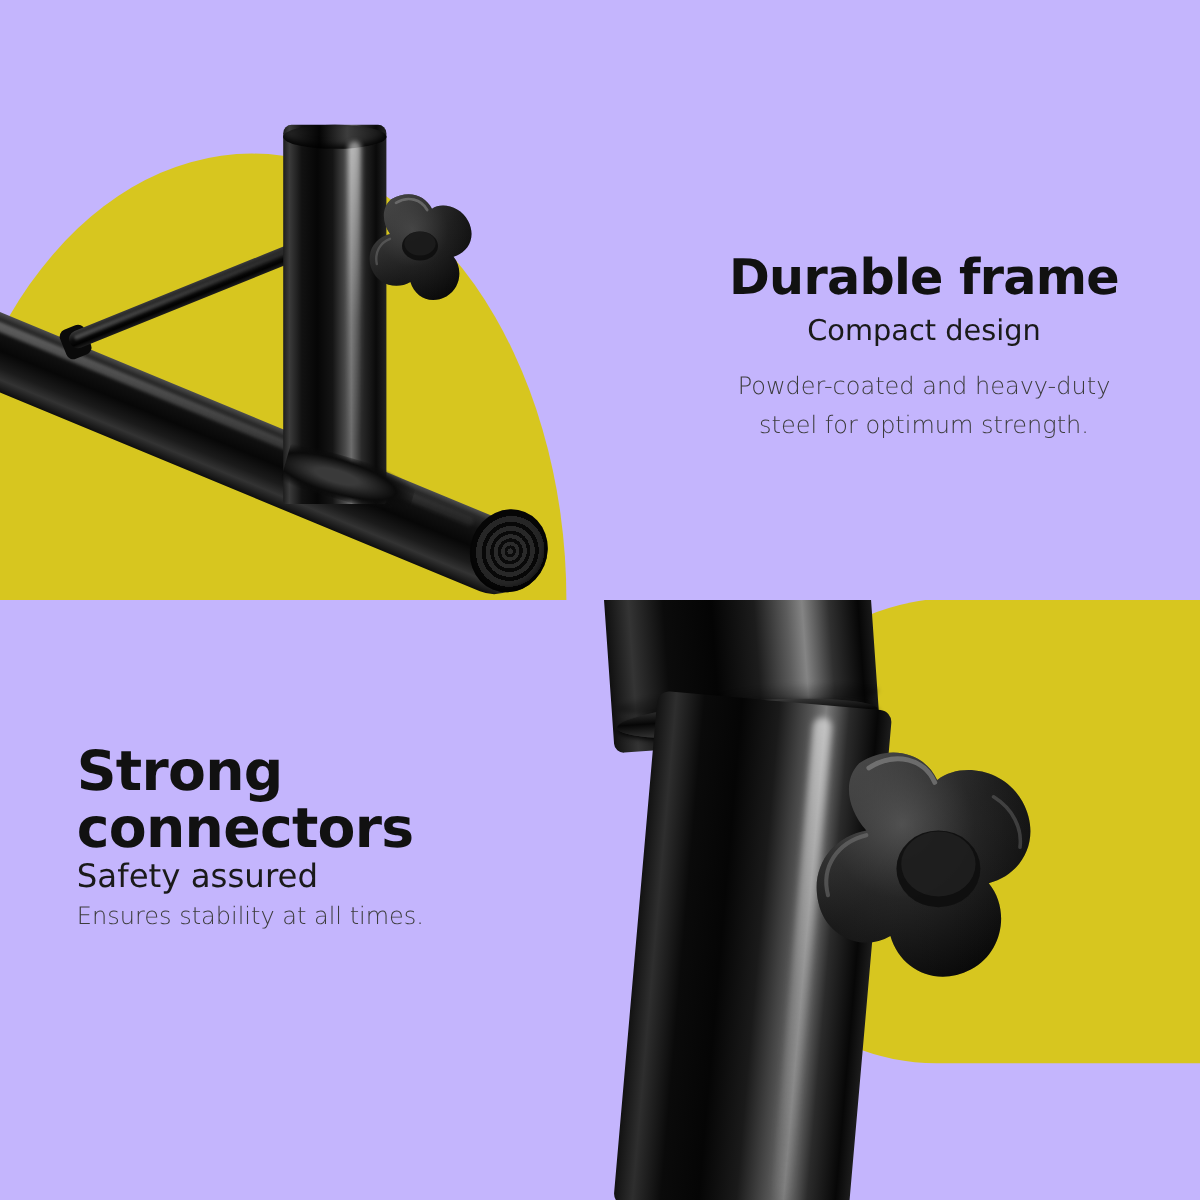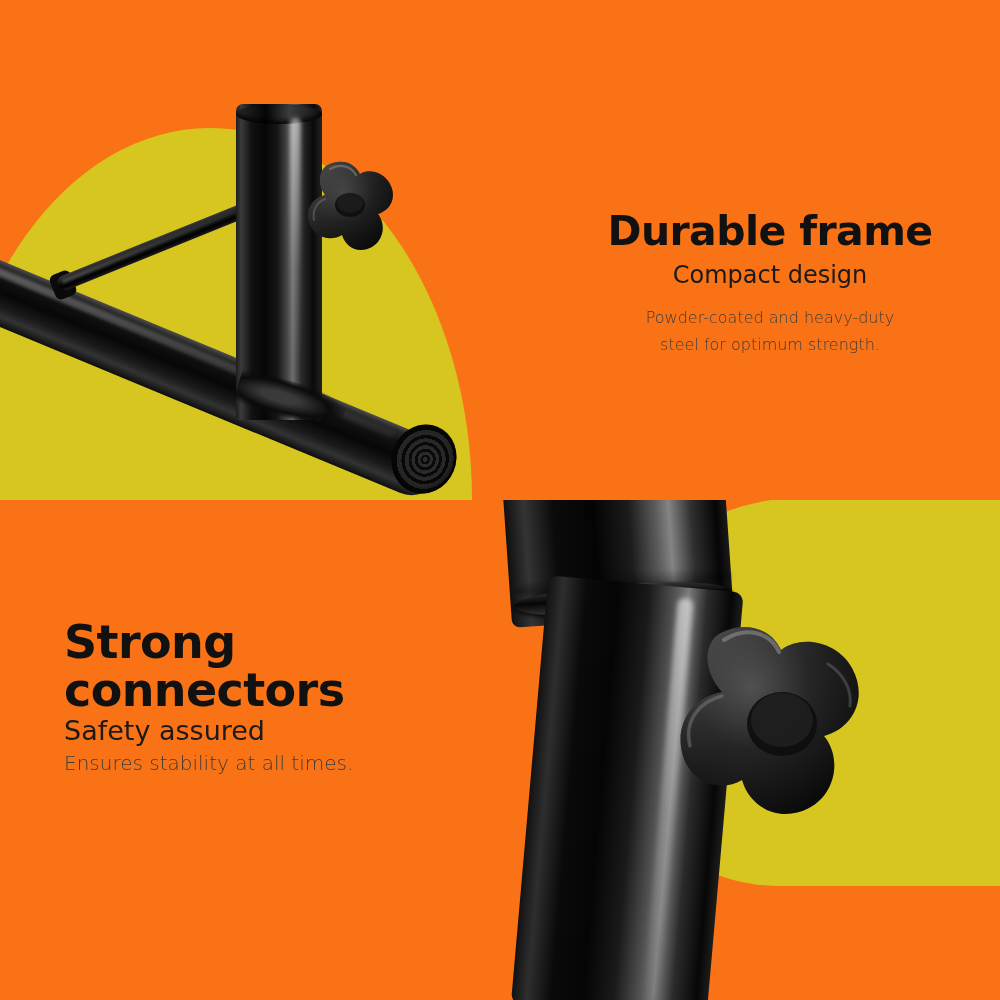--- a/index.html
+++ b/index.html
@@ -5,21 +5,21 @@
 <style>
   html,body{margin:0;padding:0;background:#ffffff;}
   body{
     font-family:"DejaVu Sans", sans-serif;
     -webkit-font-smoothing:antialiased;
   }
   #stage{
     position:relative;
     width:1000px;
     height:1000px;
-    background:#f97316;
+    background:#c4b5fd;
     overflow:hidden;
   }
 
   
   .abs{position:absolute;}
   .clip{position:absolute;overflow:hidden;}
 
   
   #panel-tl{left:0;top:0;width:500px;height:500px;}
 
@@ -203,21 +203,21 @@
     margin:0;
   }
 
   
   #copy-tr{
     left:560px;top:210px;width:420px;
     text-align:center;
   }
   #copy-tr .h1{font-size:41px;}
   #copy-tr .h2{font-size:24px;margin-top:9px;}
-  #copy-tr .body{font-size:16px;margin-top:17px;}
+  #copy-tr .body{font-size:20px;margin-top:17px;}
 
   
   #copy-bl{
     left:64px;top:618px;width:430px;
     text-align:left;
   }
   #copy-bl .h1{font-size:46px;}
   #copy-bl .h2{font-size:27px;margin-top:0;}
   #copy-bl .body{font-size:20px;margin-top:3px;}
 </style>

